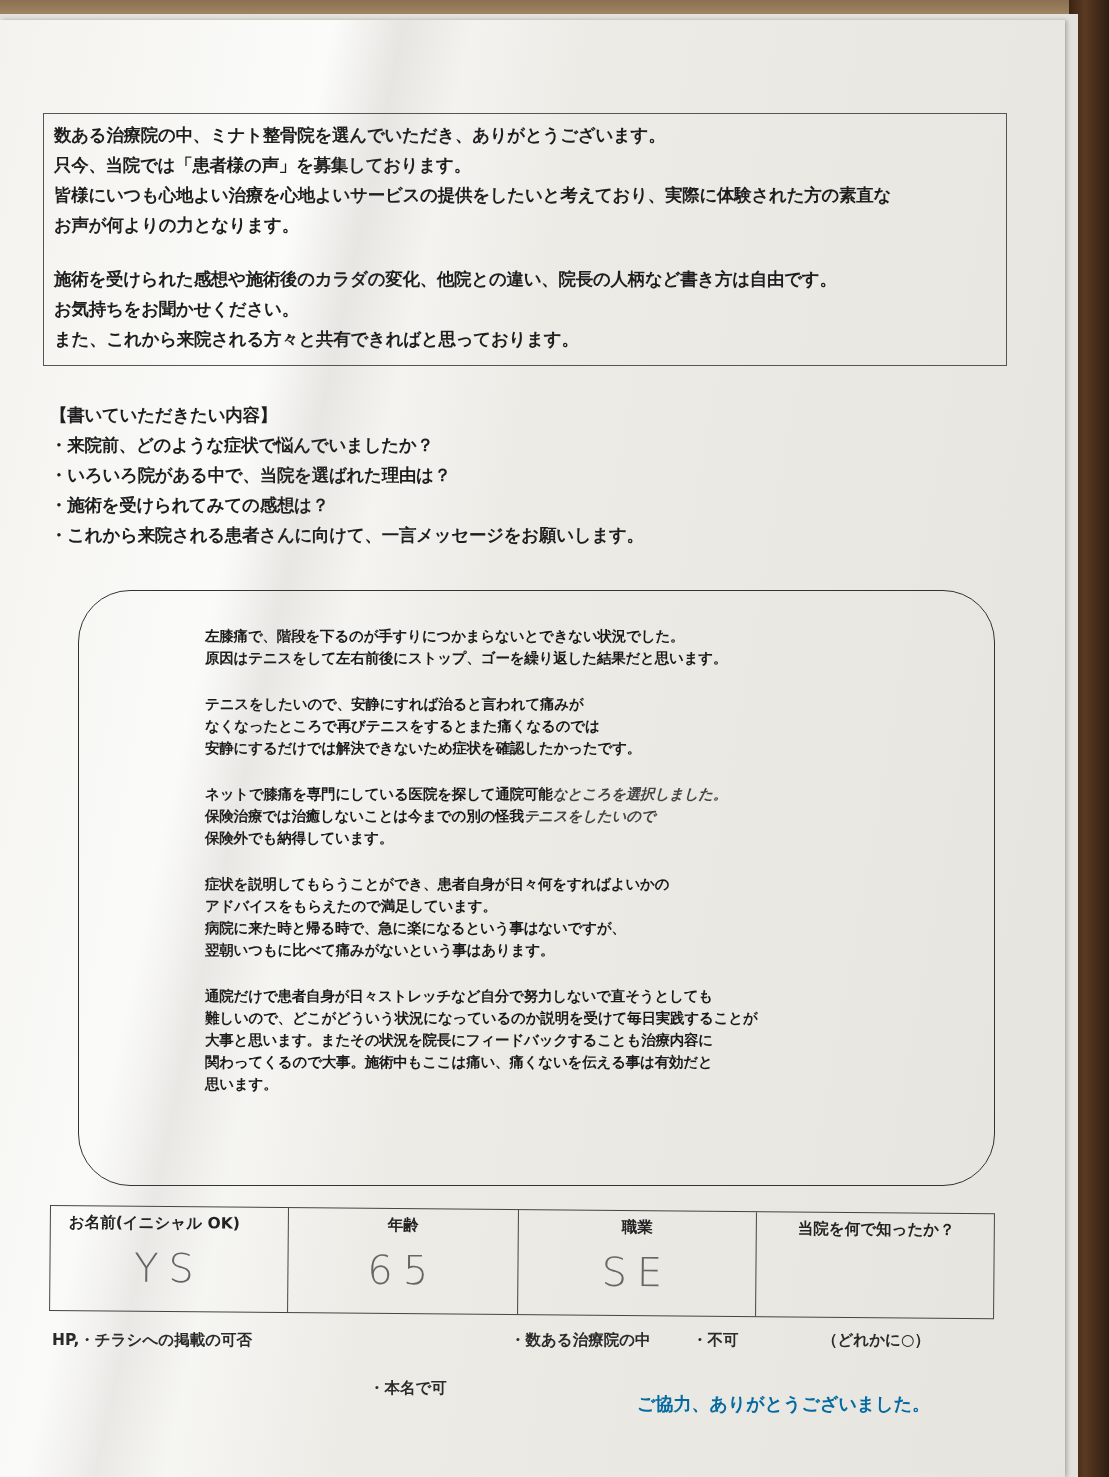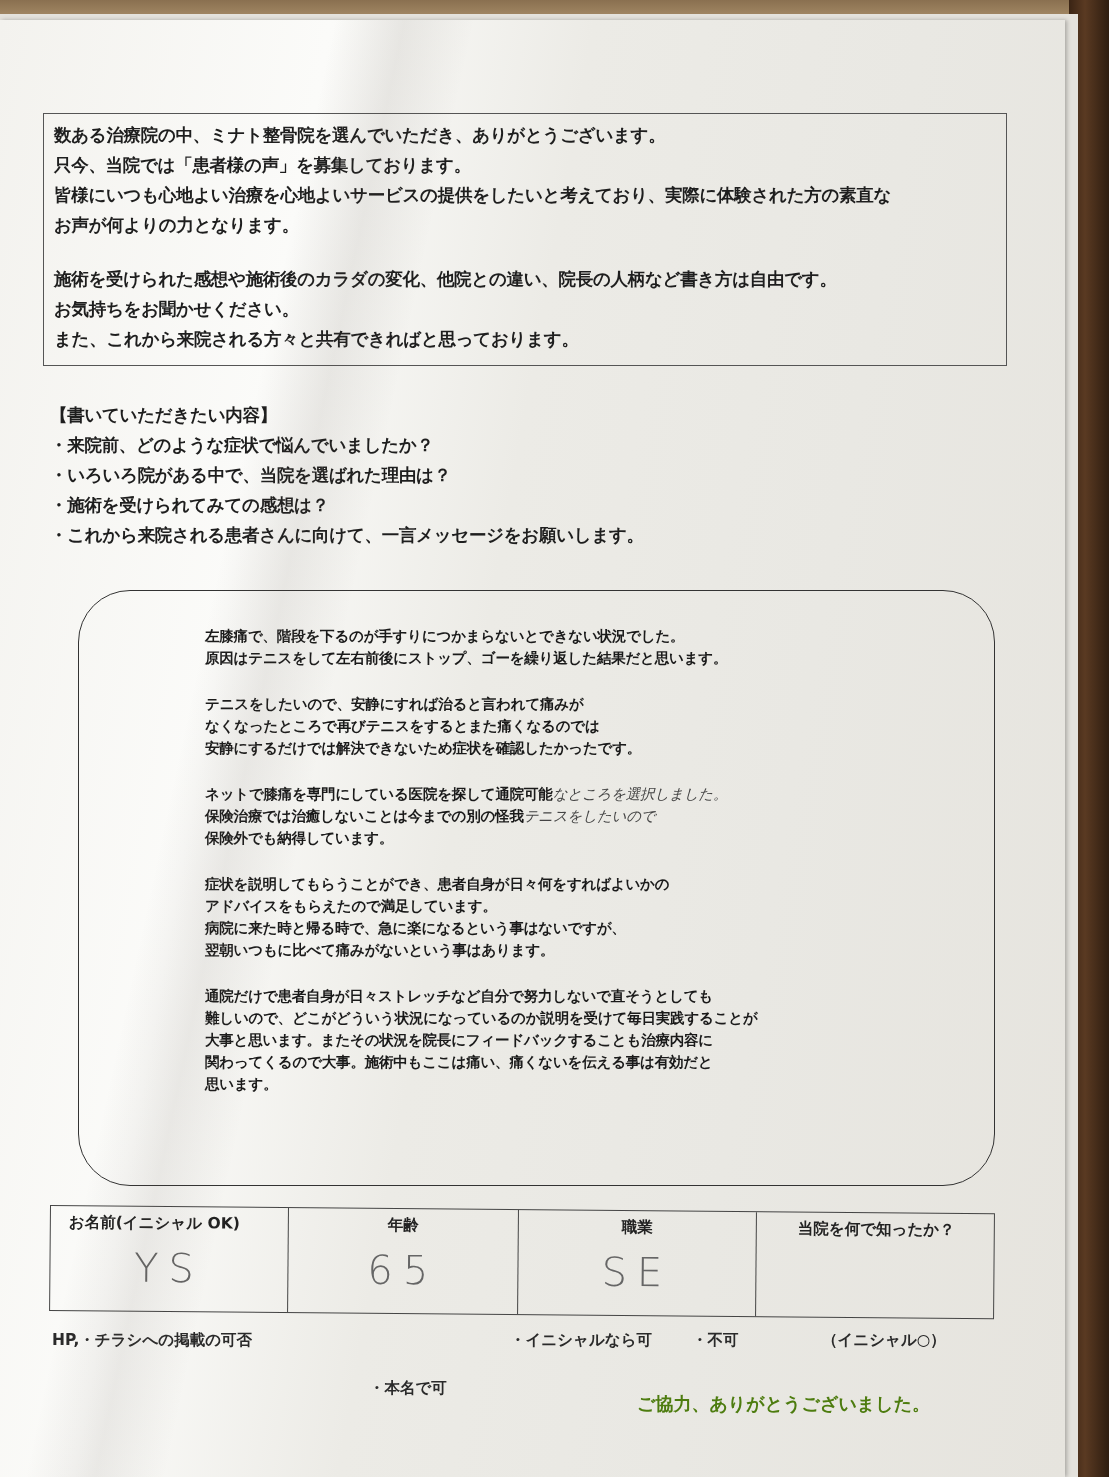--- a/index.html
+++ b/index.html
@@ -47,21 +47,21 @@
     border: 1.5px solid #333; border-radius: 52px; box-sizing: border-box;
   }
   .answer {
     position: absolute; left: 205px; top: 625px; width: 700px;
   }
   .ans-para { margin-bottom: 24px; }
   .ans-line {
     font-size: 14.5px; font-weight: bold; color: #1a1a1a;
     height: 22px; line-height: 22px; white-space: nowrap; letter-spacing: -0.2px;
   }
-  .handwritten { font-weight: normal; color: #444; font-style: italic; }
+  .handwritten { font-weight: bold; color: #444; font-style: italic; }
   .info-table {
     position: absolute; left: 50px; top: 1205px; width: 945px; height: 106px;
     display: grid; grid-template-columns: 238px 230px 238px 239px;
     border: 1.5px solid #444; box-sizing: border-box;
     transform: rotate(0.5deg); transform-origin: left top;
   }
   .cell {
     border-right: 1.5px solid #444; position: relative; box-sizing: border-box;
   }
   .cell:last-child { border-right: none; }
@@ -75,21 +75,21 @@
     font-size: 40px; color: #666; font-family: "DejaVu Sans", sans-serif;
     font-weight: 200; letter-spacing: 10px;
   }
   .publish-row {
     position: absolute; left: 52px; top: 1330px; width: 900px; height: 30px;
   }
   .pub {
     position: absolute; top: 0; font-size: 15.5px; font-weight: bold; color: #2a2a2a; white-space: nowrap;
   }
   .thanks {
-    position: absolute; left: 637px; top: 1392px; font-size: 18px; font-weight: bold; color: #4d7c0f; white-space: nowrap;
+    position: absolute; left: 637px; top: 1392px; font-size: 18px; font-weight: bold; color: #0369a1; white-space: nowrap;
   }
   .shadow-band {
     position: absolute; pointer-events: none;
     background: linear-gradient(90deg, rgba(0,0,0,0) 0%, rgba(90,80,70,0.10) 50%, rgba(0,0,0,0) 100%);
   }
 </style>
 </head>
 <body>
 
 <div class="wood-top"></div>
@@ -164,20 +164,20 @@
   </div>
   <div class="cell">
     <div class="cell-label">当院を何で知ったか？</div>
     <div class="cell-value"></div>
   </div>
 </div>
 
 <div class="publish-row">
   <span class="pub" style="left:0;">HP,・チラシへの掲載の可否</span>
   <span class="pub" style="left:317px;margin-top:48px;">・本名で可</span>
-  <span class="pub" style="left:458px;">・イニシャルなら可</span>
+  <span class="pub" style="left:458px;">・数ある治療院の中</span>
   <span class="pub" style="left:640px;">・不可</span>
-  <span class="pub" style="left:770px;">（イニシャル○）</span>
+  <span class="pub" style="left:770px;">（どれかに○）</span>
 </div>
 
 <div class="thanks">ご協力、ありがとうございました。</div>
 
 <div class="shadow-band" style="left:180px; top:20px; width:140px; height:1457px; transform: skewX(-12deg);"></div>
 
 </body></html>

